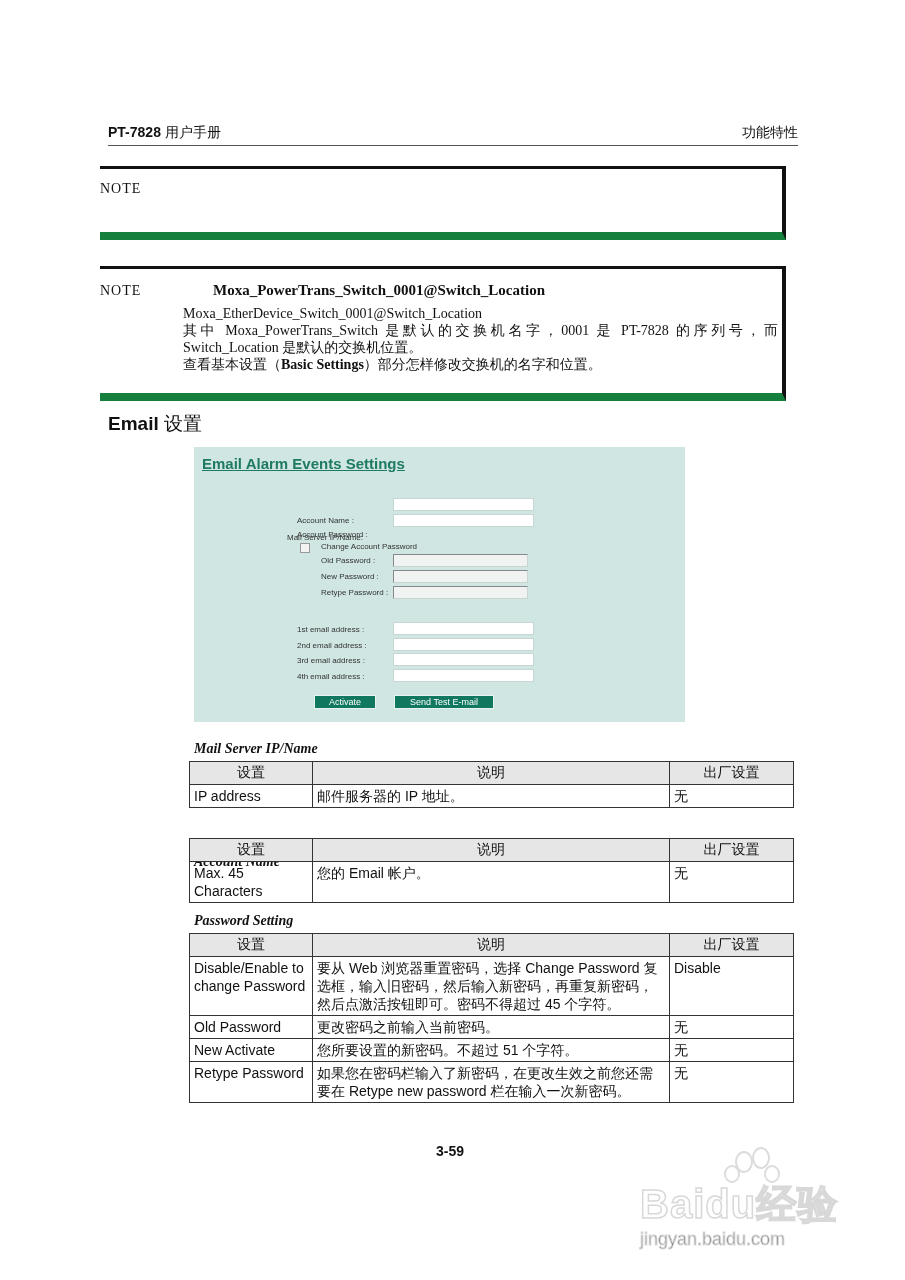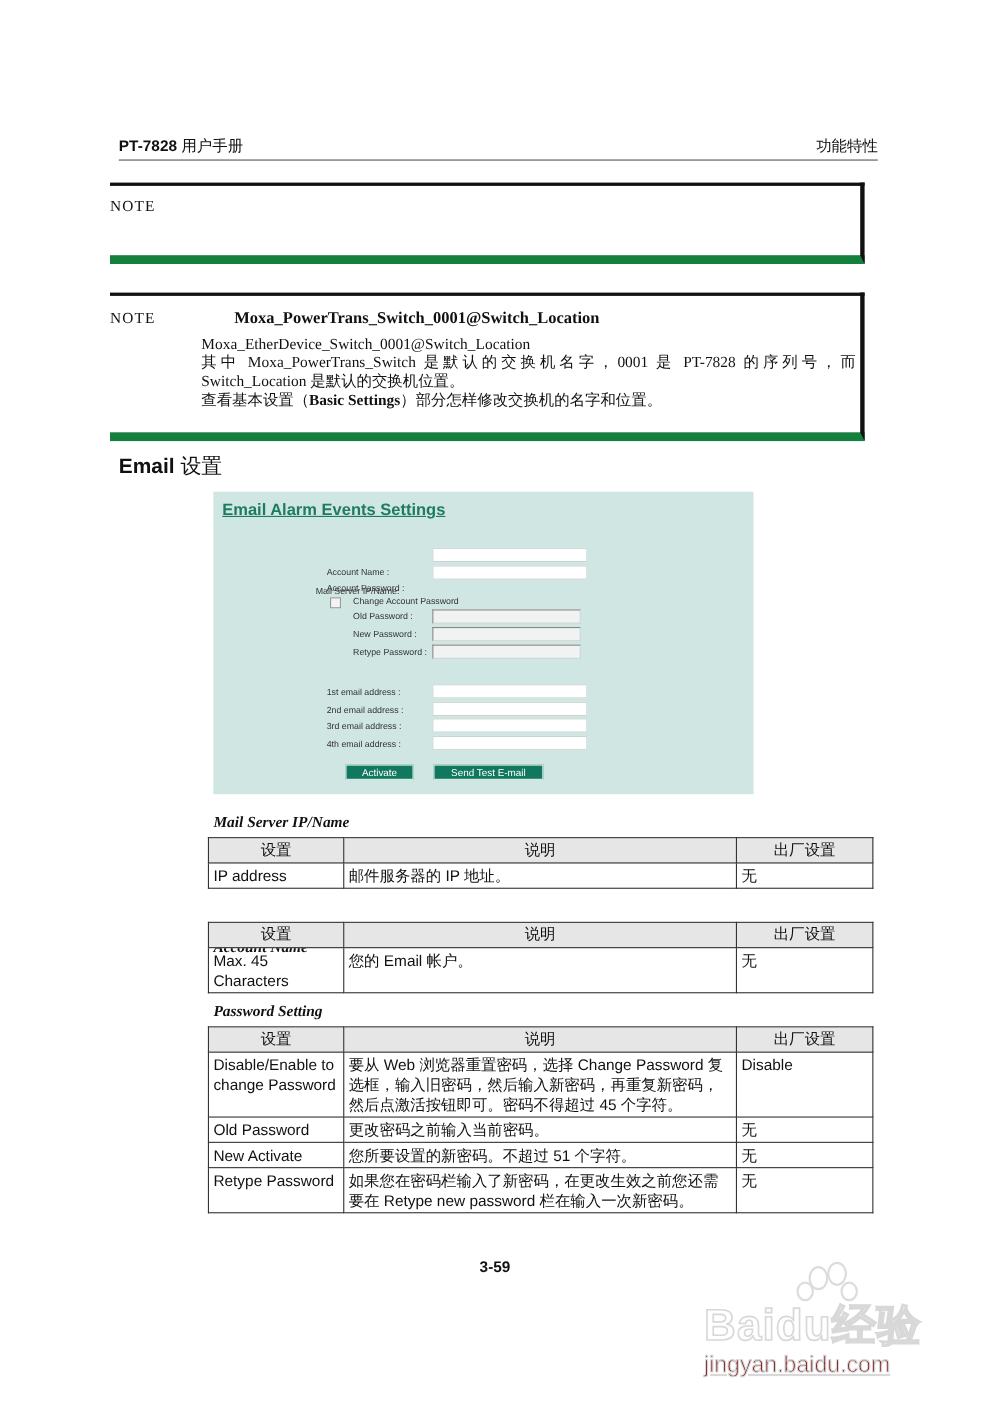--- a/index.html
+++ b/index.html
@@ -46,21 +46,21 @@
   table.spec { position:absolute; left:189px; width:604px; border-collapse:collapse; font-size:14px; table-layout:fixed; }
   table.spec th { background:#e6e6e6; font-weight:normal; height:22px; border:1px solid #333; text-align:center; padding:0; }
   table.spec td { border:1px solid #333; vertical-align:top; padding:2px 4px; line-height:18px; }
   col.c1 { width:123px; } col.c2 { width:357px; } col.c3 { width:124px; }
 
   .pageno { left:436px; top:1143px; font-size:14px; font-weight:bold; }
 
   .wm { left:640px; top:1145px; width:210px; height:125px; color:#e4e4e4; }
   .wm-brand { position:absolute; left:0; top:32px; font-size:40px; font-weight:bold;
               color:#fff; -webkit-text-stroke:1.5px #d8d8d8; letter-spacing:1px; }
-  .wm-url { position:absolute; left:0; top:84px; font-size:21px; color:#7f1d1d;text-decoration:underline; -webkit-text-stroke:1px #d8d8d8; }
+  .wm-url { position:absolute; left:0; top:84px; font-size:18px; color:#737373; -webkit-text-stroke:1px #d8d8d8; }
   .paw { position:absolute; border-radius:50%; border:2px solid #dcdcdc; background:#fff; }
 </style>
 </head>
 <body>
 
 <div class="abs hdr-left">
   <span>PT-7828</span><span class="zh">用户手册</span>
 </div>
 <div class="abs hdr-right">功能特性</div>
 <div class="abs hdr-rule"></div>

